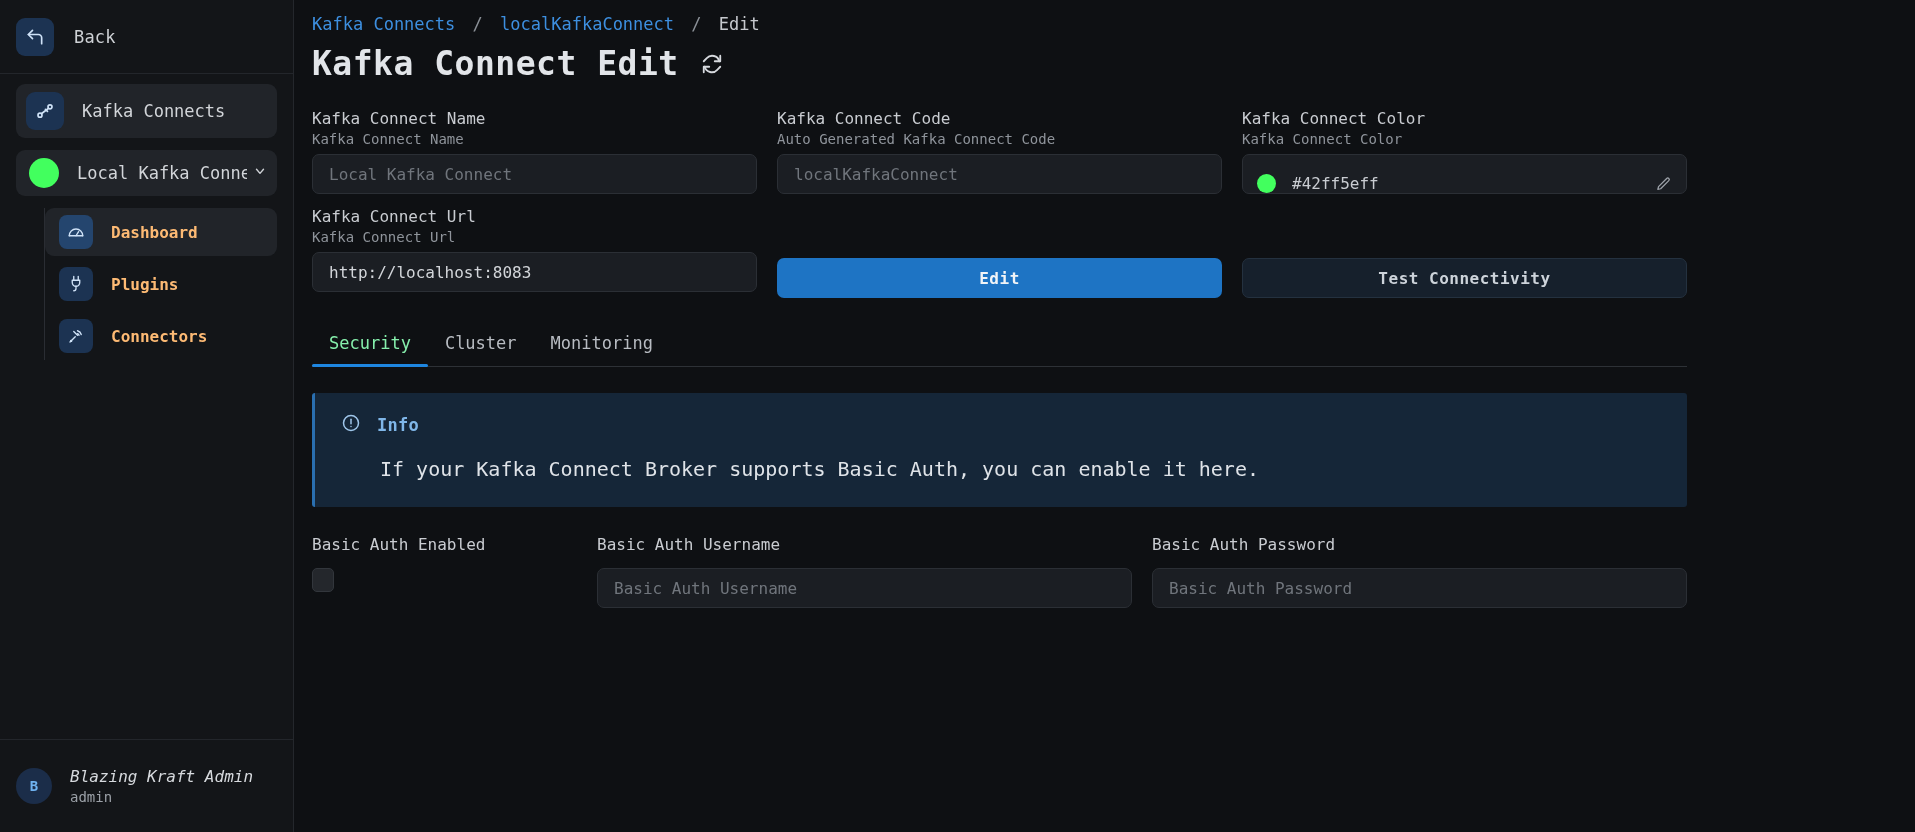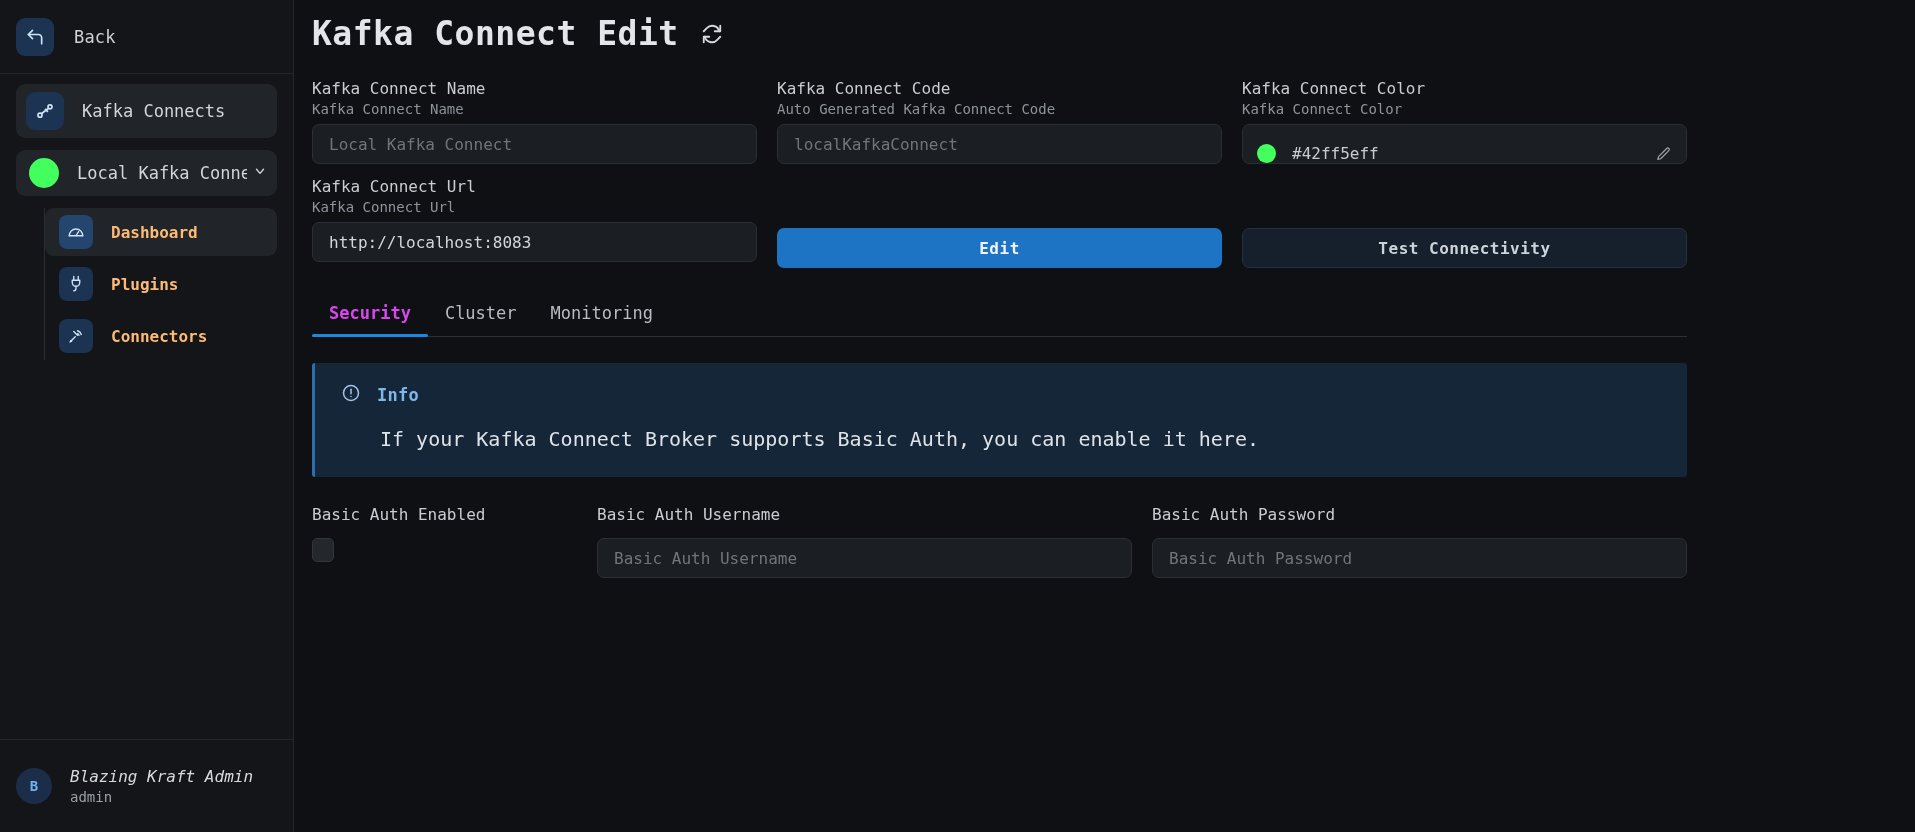--- a/index.html
+++ b/index.html
@@ -214,21 +214,21 @@
 
   .tabs-wrap { margin-top: 35px; position: relative; }
   .tabs { display: flex; gap: 0px; }
   .tab {
     font-size: 17px;
     color: #b8bcc2;
     padding: 0 17px 13px 17px;
     cursor: pointer;
     position: relative;
   }
-  .tab.active { color: #d946ef; font-weight: bold; }
+  .tab.active { color: #86efac; }
   .tab.active::after {
     content: "";
     position: absolute;
     left: 0; right: 0; bottom: -1px;
     height: 3px;
     background: #1e86e0;
     border-radius: 2px;
   }
   .tabs-divider { height: 1px; background: #2d3136; width: 100%; }
 
@@ -344,20 +344,27 @@
       <span class="avatar">B</span>
       <span class="user-block">
         <div class="user-name">Blazing Kraft Admin</div>
         <div class="user-role">admin</div>
       </span>
     </div>
   </aside>
 
   <main class="main">
 
+    <div class="breadcrumb">
+      <a>Kafka Connects</a>
+      <span class="sep">/</span>
+      <a>localKafkaConnect</a>
+      <span class="sep">/</span>
+      <span class="cur">Edit</span>
+    </div>
 
     <div class="page-title-row">
       <h1 class="page-title">Kafka Connect Edit</h1>
       <span class="refresh-btn">
         <svg width="22" height="22" viewBox="0 0 24 24" fill="none" stroke="#d6d9de" stroke-width="2" stroke-linecap="round" stroke-linejoin="round">
           <polyline points="21 3 21 9 15 9"></polyline>
           <polyline points="3 21 3 15 9 15"></polyline>
           <path d="M20 9a8 8 0 0 0-13.7-3.3L3 9"></path>
           <path d="M4 15a8 8 0 0 0 13.7 3.3L21 15"></path>
         </svg>

